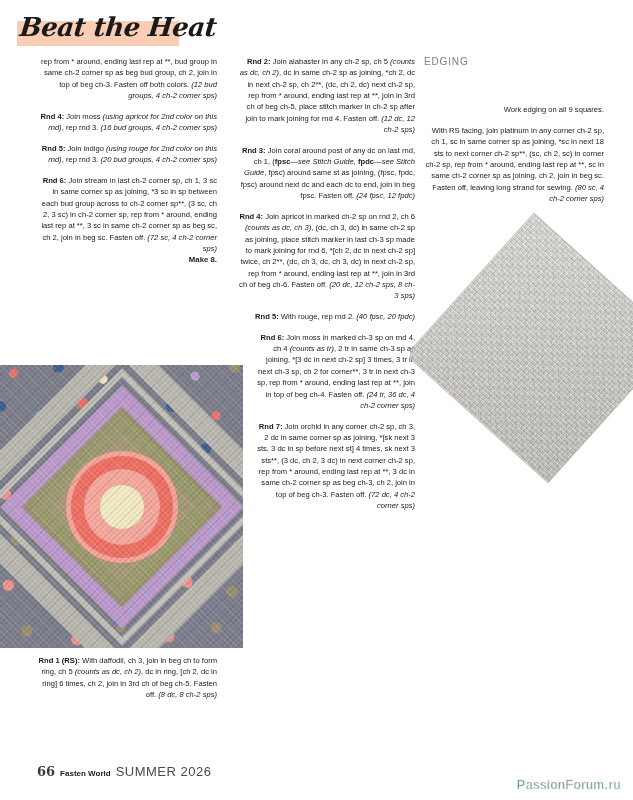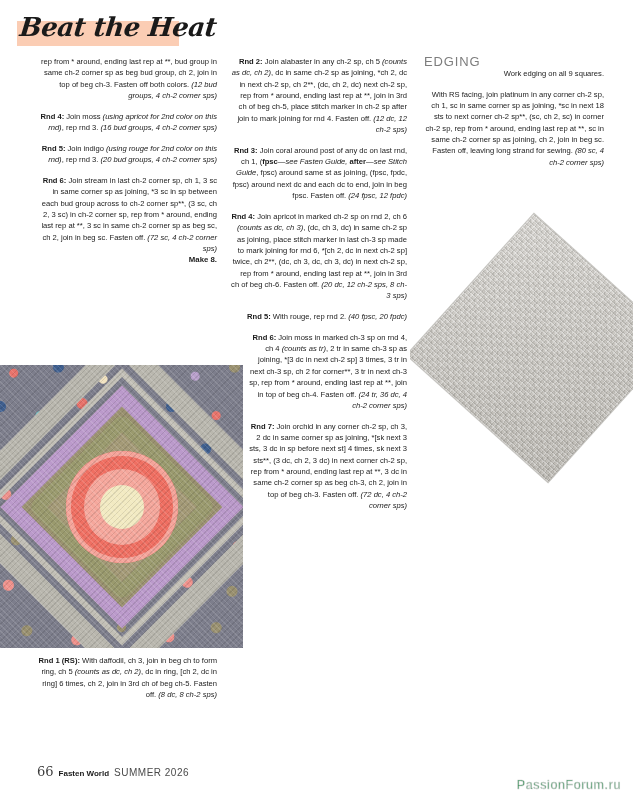--- a/index.html
+++ b/index.html
@@ -38,21 +38,21 @@
 
   
   .col {
     position: absolute;
     font-size: 7.6px;
     line-height: 11.35px;
     color: #1b1b1b;
     text-align: left;
   }
   #col1 { left: 37px;  top: 56px; width: 180px; }
-  #col2 { left: 231px; top: 56px; width: 176px; }
+  #col2 { left: 239px; top: 56px; width: 176px; }
   #col3 { left: 424px; top: 56px; width: 180px; }
 
   .para { margin: 0 0 9.4px 0; text-align: right; }
   .para:last-child { margin-bottom: 0; }
   b, .bold { font-weight: 700; }
   i, .ital { font-style: italic; }
 
   .section-head {
     font-size: 8.2px;
     letter-spacing: 0.85px;
@@ -61,21 +61,21 @@
     margin: 0 0 0px 0;
     text-transform: uppercase;
   }
   .make-line {
     font-size: 7.8px;
     font-weight: 700;
     color: #1b1b1b;
     margin: 0;
   }
   .edging-head {
-    font-size: 13px;
+    font-size: 10px;
     letter-spacing: 0.85px;
     color: #7d7d7d;
     font-weight: 400;
     margin: 0 0 0.5px 0;
   }
 
   
   .wrap-shim {
     float: left;
     width: 16px;
@@ -246,30 +246,30 @@
     position: absolute;
     left: 37px; bottom: 21px;
     display: flex;
     align-items: baseline;
     gap: 5px;
   }
   .pg-num {
     font-family: "DejaVu Serif", serif;
     font-size: 13px;
     color: #3b3b3b;
-    font-weight: 400;
+    font-weight: 700;
   }
   .mag-name {
     font-size: 8px;
     font-weight: 700;
     color: #1b1b1b;
     letter-spacing: 0px;
   }
   .issue {
-    font-size: 10px;
+    font-size: 13px;
     color: #4a4a4a;
     letter-spacing: 0.5px;
   }
   .watermark {
     position: absolute;
     right: 12px; bottom: 8px;
     font-size: 12.5px;
     letter-spacing: 0.6px;
     color: #15803d;
     -webkit-text-stroke: 0.6px #d9d9d9;
@@ -311,31 +311,31 @@
     <div class="gr-texture"></div>
   </div>
 
   <div class="col" id="col1b" style="position:absolute;left:37px;top:655px;width:180px;">
     <div class="para"><b>Rnd 1 (RS):</b><span> With daffodil, ch 3, join in beg ch to form ring, ch 5 </span><i>(counts as dc, ch 2)</i><span>, dc in ring, [ch 2, dc in ring] 6 times, ch 2, join in 3rd ch of beg ch-5. Fasten off. </span><i>(8 dc, 8 ch-2 sps)</i></div>
   </div>
 
   <div class="col" id="col2">
       <div class="wrap-shim" style="height: 0px;"></div>
       <div class="para"><b>Rnd 2:</b><span> Join alabaster in any ch-2 sp, ch 5 </span><i>(counts as dc, ch 2)</i><span>, dc in same ch-2 sp as joining, *ch 2, dc in next ch-2 sp, ch 2**, (dc, ch 2, dc) next ch-2 sp, rep from * around, ending last rep at **, join in 3rd ch of beg ch-5, place stitch marker in ch-2 sp after join to mark joining for rnd 4. Fasten off. </span><i>(12 dc, 12 ch-2 sps)</i></div>
-      <div class="para"><b>Rnd 3:</b><span> Join coral around post of any dc on last rnd, ch 1, (</span><b>fpsc</b><i>—see Fasten Guide, </i><b>after</b><i>—see Stitch Guide</i><span>, fpsc) around same st as joining, (fpsc, fpdc, fpsc) around next dc and each dc to end, join in beg fpsc. Fasten off. </span><i>(24 fpsc, 12 fpdc)</i></div>
+      <div class="para"><b>Rnd 3:</b><span> Join coral around post of any dc on last rnd, ch 1, (</span><b>fpsc</b><i>—see Stitch Guide, </i><b>fpdc</b><i>—see Stitch Guide</i><span>, fpsc) around same st as joining, (fpsc, fpdc, fpsc) around next dc and each dc to end, join in beg fpsc. Fasten off. </span><i>(24 fpsc, 12 fpdc)</i></div>
       <div class="para"><b>Rnd 4:</b><span> Join apricot in marked ch-2 sp on rnd 2, ch 6 </span><i>(counts as dc, ch 3)</i><span>, (dc, ch 3, dc) in same ch-2 sp as joining, place stitch marker in last ch-3 sp made to mark joining for rnd 6, *[ch 2, dc in next ch-2 sp] twice, ch 2**, (dc, ch 3, dc, ch 3, dc) in next ch-2 sp, rep from * around, ending last rep at **, join in 3rd ch of beg ch-6. Fasten off. </span><i>(20 dc, 12 ch-2 sps, 8 ch-3 sps)</i></div>
       <div class="para" style="margin-left: 16px; width: 160px;"><b>Rnd 5:</b><span> With rouge, rep rnd 2. </span><i>(40 fpsc, 20 fpdc)</i></div>
       <div class="para" style="margin-left: 16px; width: 160px;"><b>Rnd 6:</b><span> Join moss in marked ch-3 sp on rnd 4, ch 4 </span><i>(counts as tr)</i><span>, 2 tr in same ch-3 sp as joining, *[3 dc in next ch-2 sp] 3 times, 3 tr in next ch-3 sp, ch 2 for corner**, 3 tr in next ch-3 sp, rep from * around, ending last rep at **, join in top of beg ch-4. Fasten off. </span><i>(24 tr, 36 dc, 4 ch-2 corner sps)</i></div>
       <div class="para" style="margin-left: 16px; width: 160px;"><b>Rnd 7:</b><span> Join orchid in any corner ch-2 sp, ch 3, 2 dc in same corner sp as joining, *[sk next 3 sts, 3 dc in sp before next st] 4 times, sk next 3 sts**, (3 dc, ch 2, 3 dc) in next corner ch-2 sp, rep from * around, ending last rep at **, 3 dc in same ch-2 corner sp as beg ch-3, ch 2, join in top of beg ch-3. Fasten off. </span><i>(72 dc, 4 ch-2 corner sps)</i></div>
     </div>
 
   <div class="col" id="col3">
     <div class="edging-head">EDGING</div>
     <div>
-        <div class="para" style="margin-bottom: 9.4px;"><span>Work edging on all 9 squares.</span></div>
+        <div class="para" style="margin-bottom: 9.4px; margin-top: 37px;"><span>Work edging on all 9 squares.</span></div>
         <div class="para"><span>With RS facing, join platinum in any corner ch-2 sp, ch 1, sc in same corner sp as joining, *sc in next 18 sts to next corner ch-2 sp**, (sc, ch 2, sc) in corner ch-2 sp, rep from * around, ending last rep at **, sc in same ch-2 corner sp as joining, ch 2, join in beg sc. Fasten off, leaving long strand for sewing. </span><i>(80 sc, 4 ch-2 corner sps)</i></div>
       </div>
   </div>
 
   <div class="photo-gray-wrap">
     <div class="gray-square"></div>
   </div>
 
   <div class="footer">
     <span class="pg-num">66</span>

